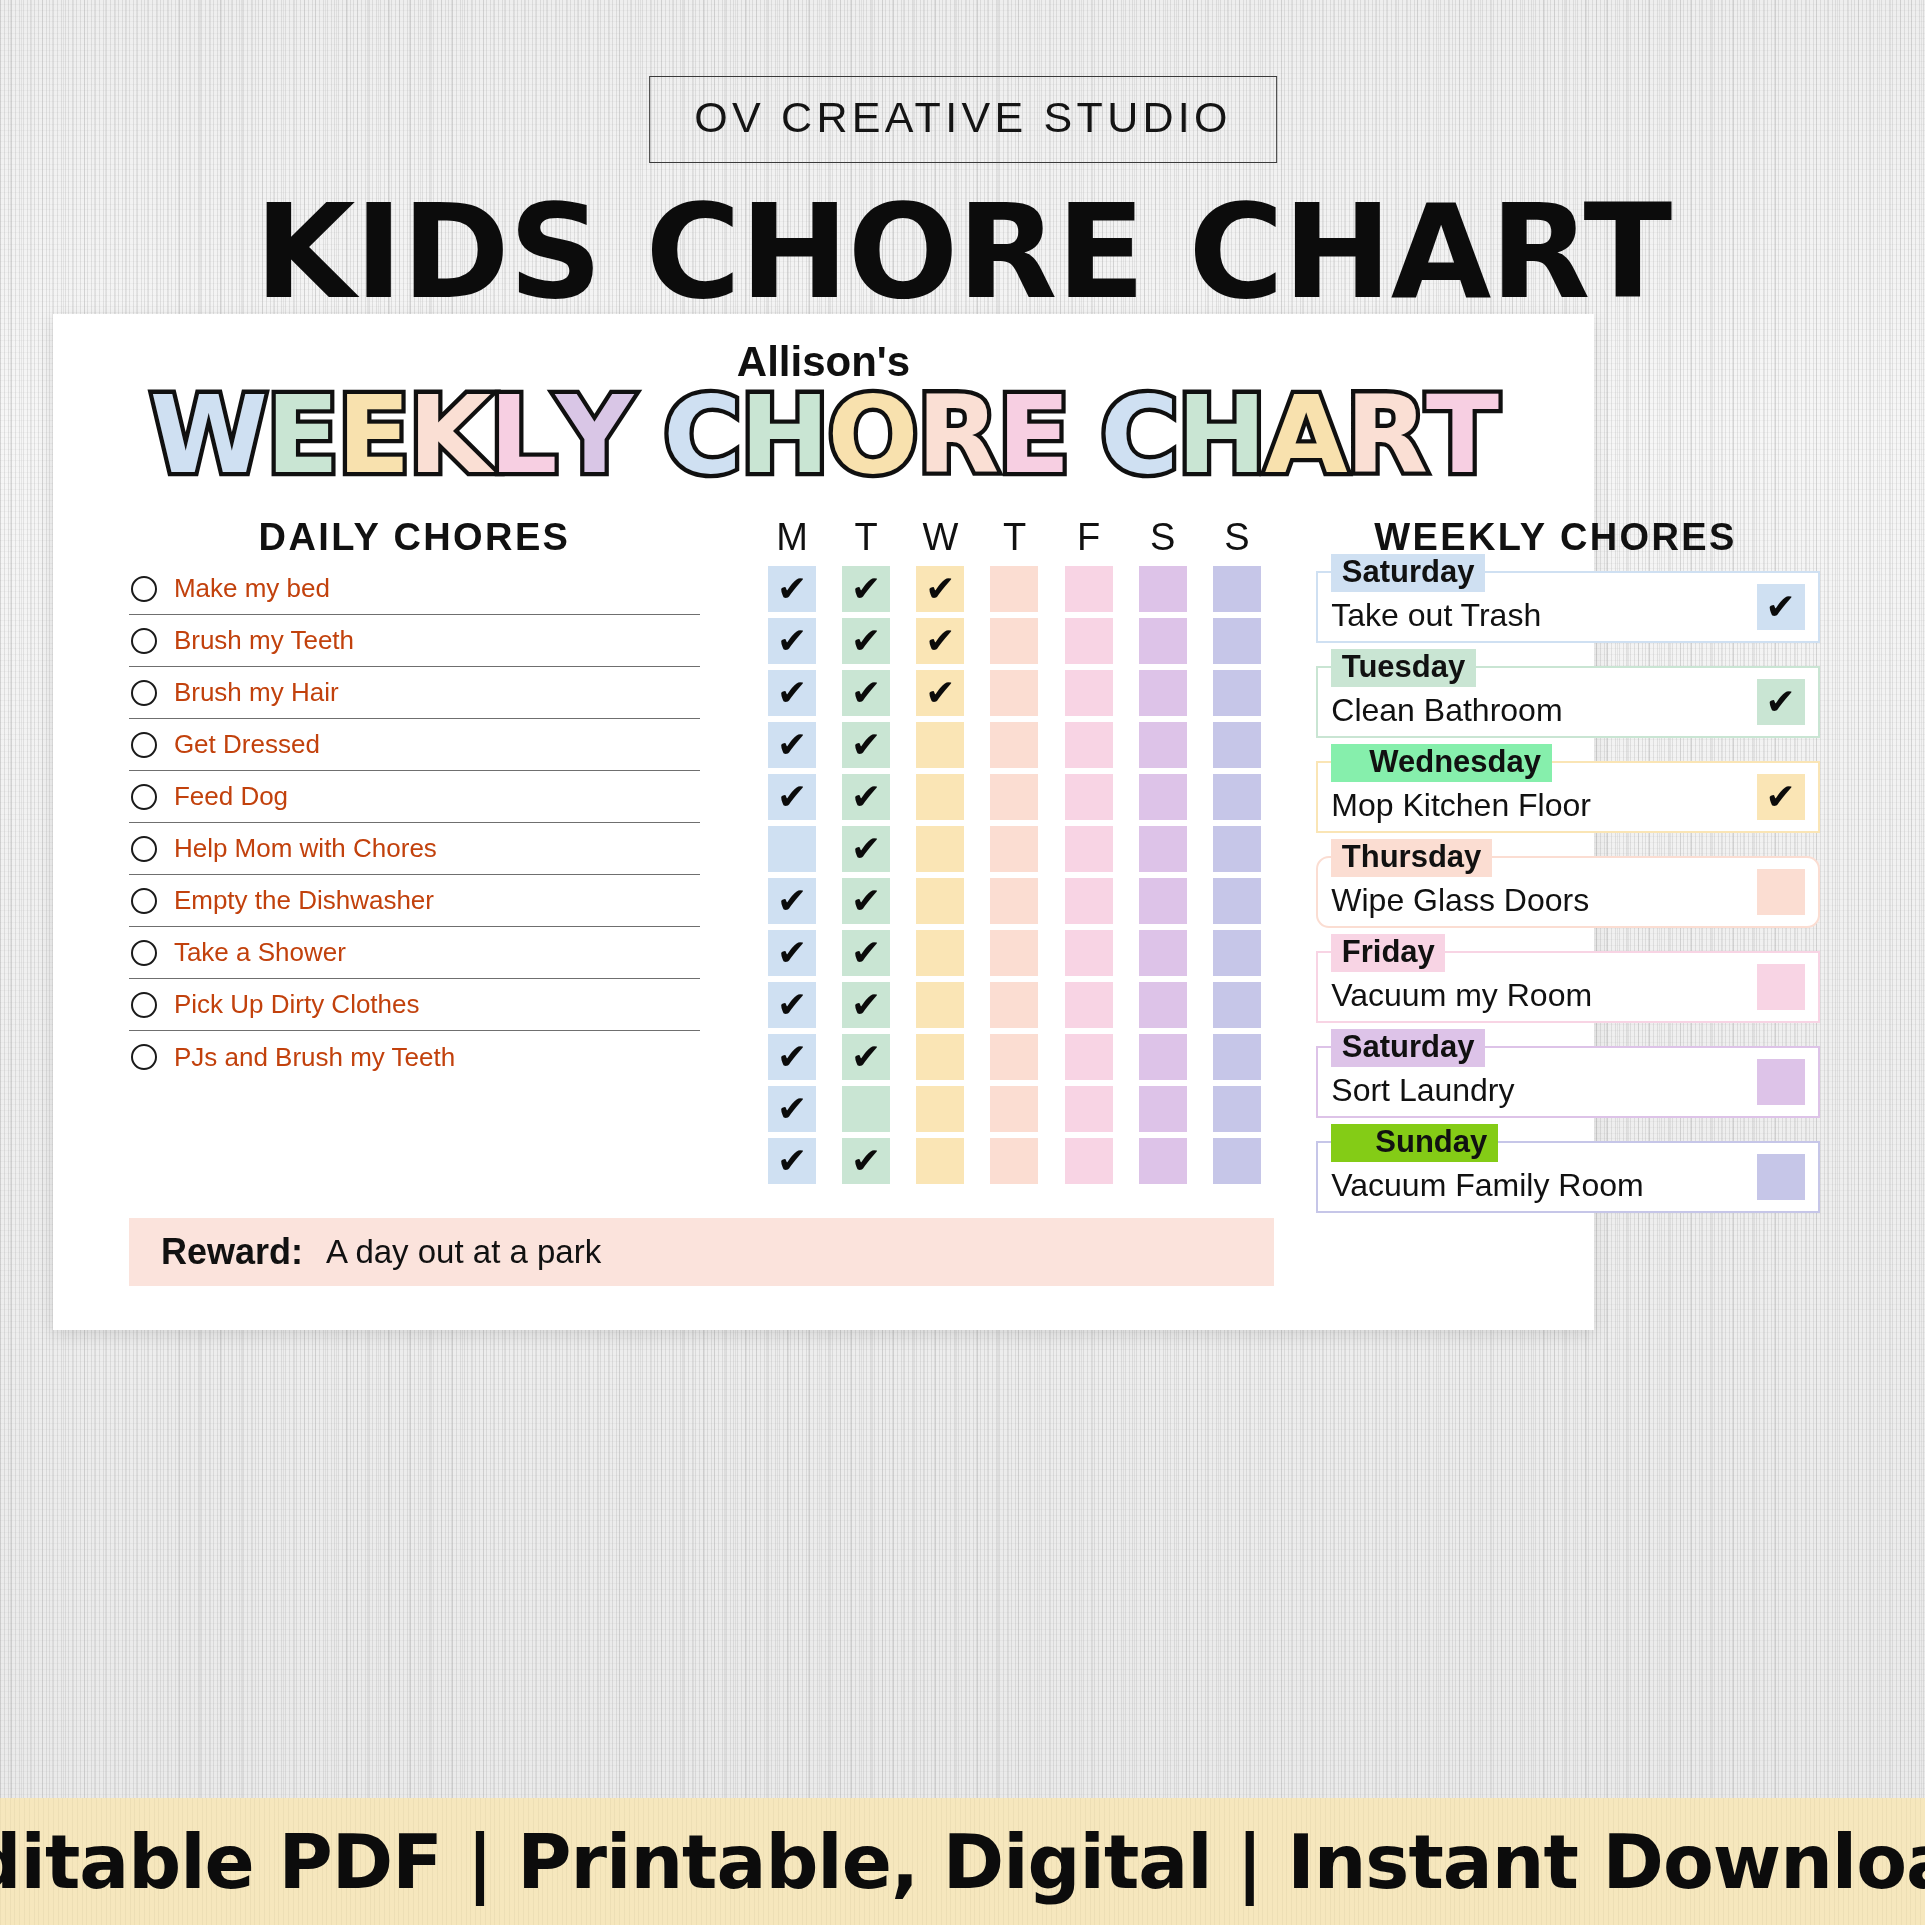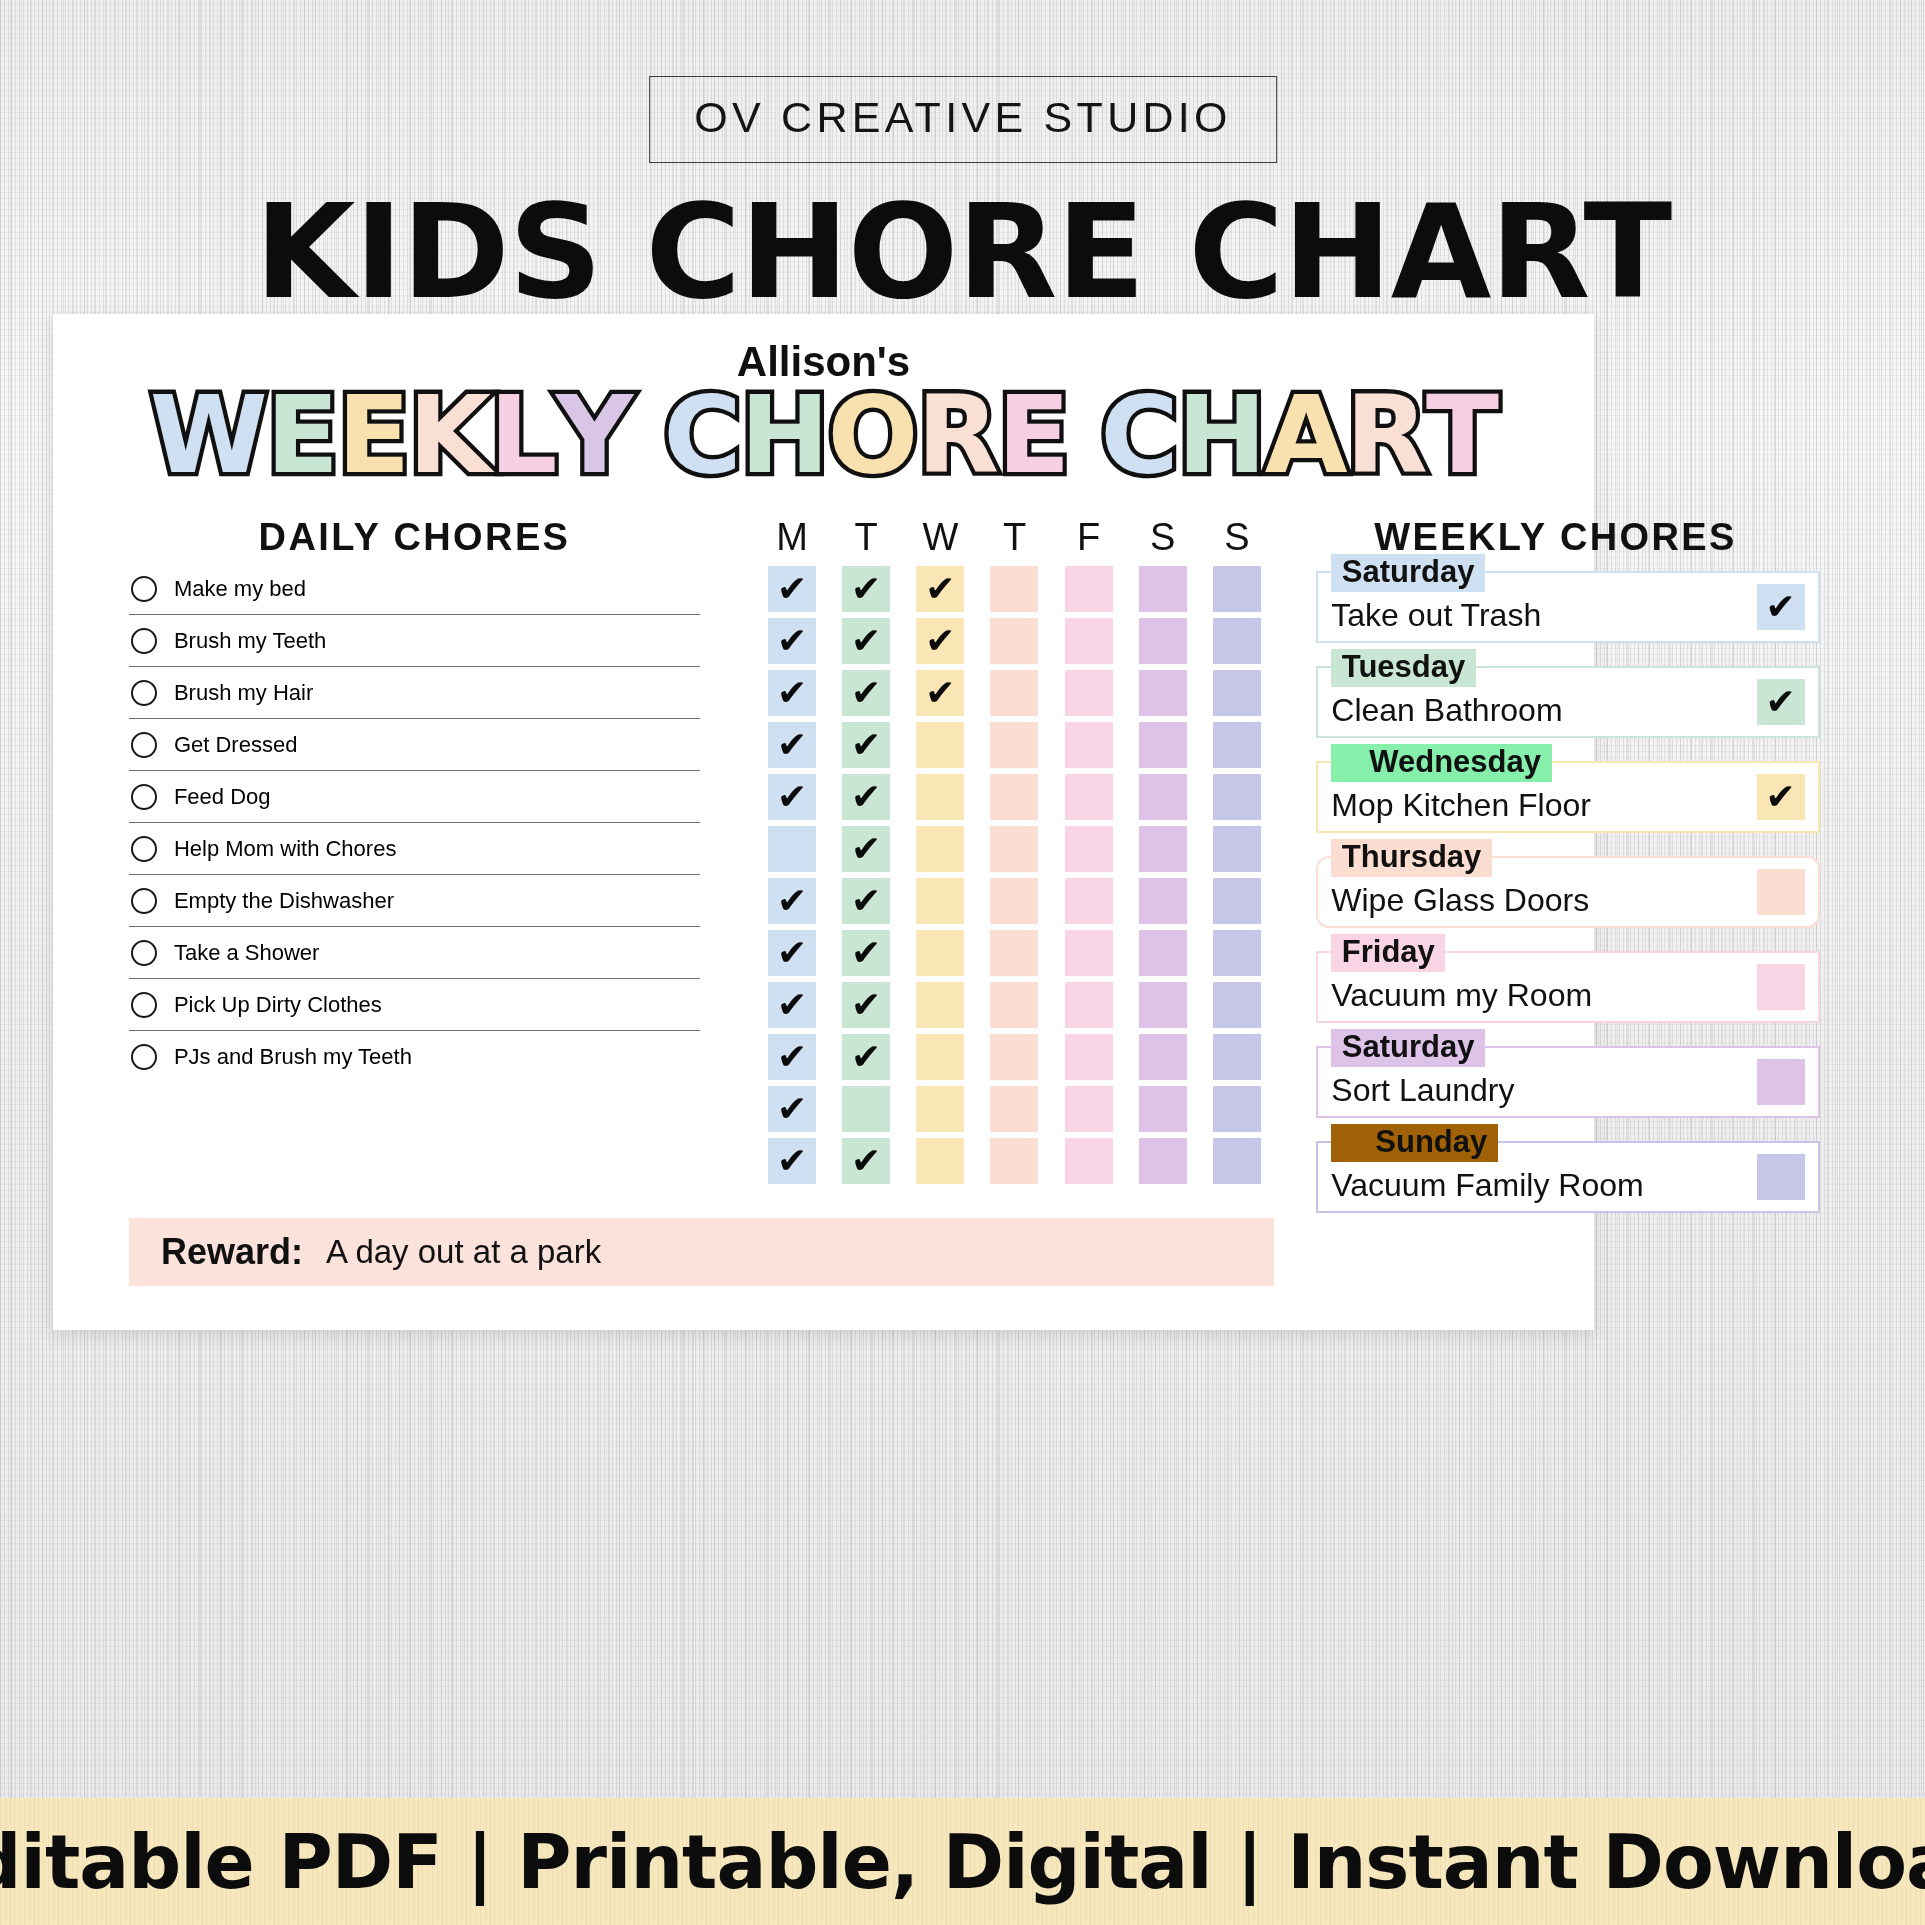--- a/index.html
+++ b/index.html
@@ -187,22 +187,22 @@
   .chore-bullet {
     width: 26px;
     height: 26px;
     border: 2.9px solid #1a1a1a;
     border-radius: 50%;
     margin-right: 17px;
     margin-left: 1.9px;
     flex: none;
   }
   .chore-label {
-    font-size: 22px;
-    color: #000000;
+    font-size: 26px;
+    color: #c2410c;
     font-family: "Liberation Sans", sans-serif;
     white-space: nowrap;
   }
 
   
   #check-grid {
     position: absolute;
     left: 702px;
     top: 249px;
     width: 519px;
@@ -716,21 +716,21 @@
         <div class="week-day-tag" style="background: rgb(248, 212, 228);">Friday</div>
         <div class="week-task">Vacuum my Room</div>
         <div class="week-check" style="background: rgb(248, 212, 228);"></div>
       </div>
       <div class="week-card" style="border-color: rgb(221, 195, 232);">
         <div class="week-day-tag" style="background: rgb(221, 195, 232);">Saturday</div>
         <div class="week-task">Sort Laundry</div>
         <div class="week-check" style="background: rgb(221, 195, 232);"></div>
       </div>
       <div class="week-card" style="border-color: rgb(198, 198, 232);">
-        <div class="week-day-tag" style="background: #a16207; padding-left: 44px;">Sunday</div>
+        <div class="week-day-tag" style="background: #84cc16; padding-left: 44px;">Sunday</div>
         <div class="week-task">Vacuum Family Room</div>
         <div class="week-check" style="background: rgb(198, 198, 232);"></div>
       </div>
     </div>
 </div>
 
 <div id="footer-banner">
   <div id="footer-text">Editable PDF | Printable, Digital | Instant Download</div>
 </div>
 

